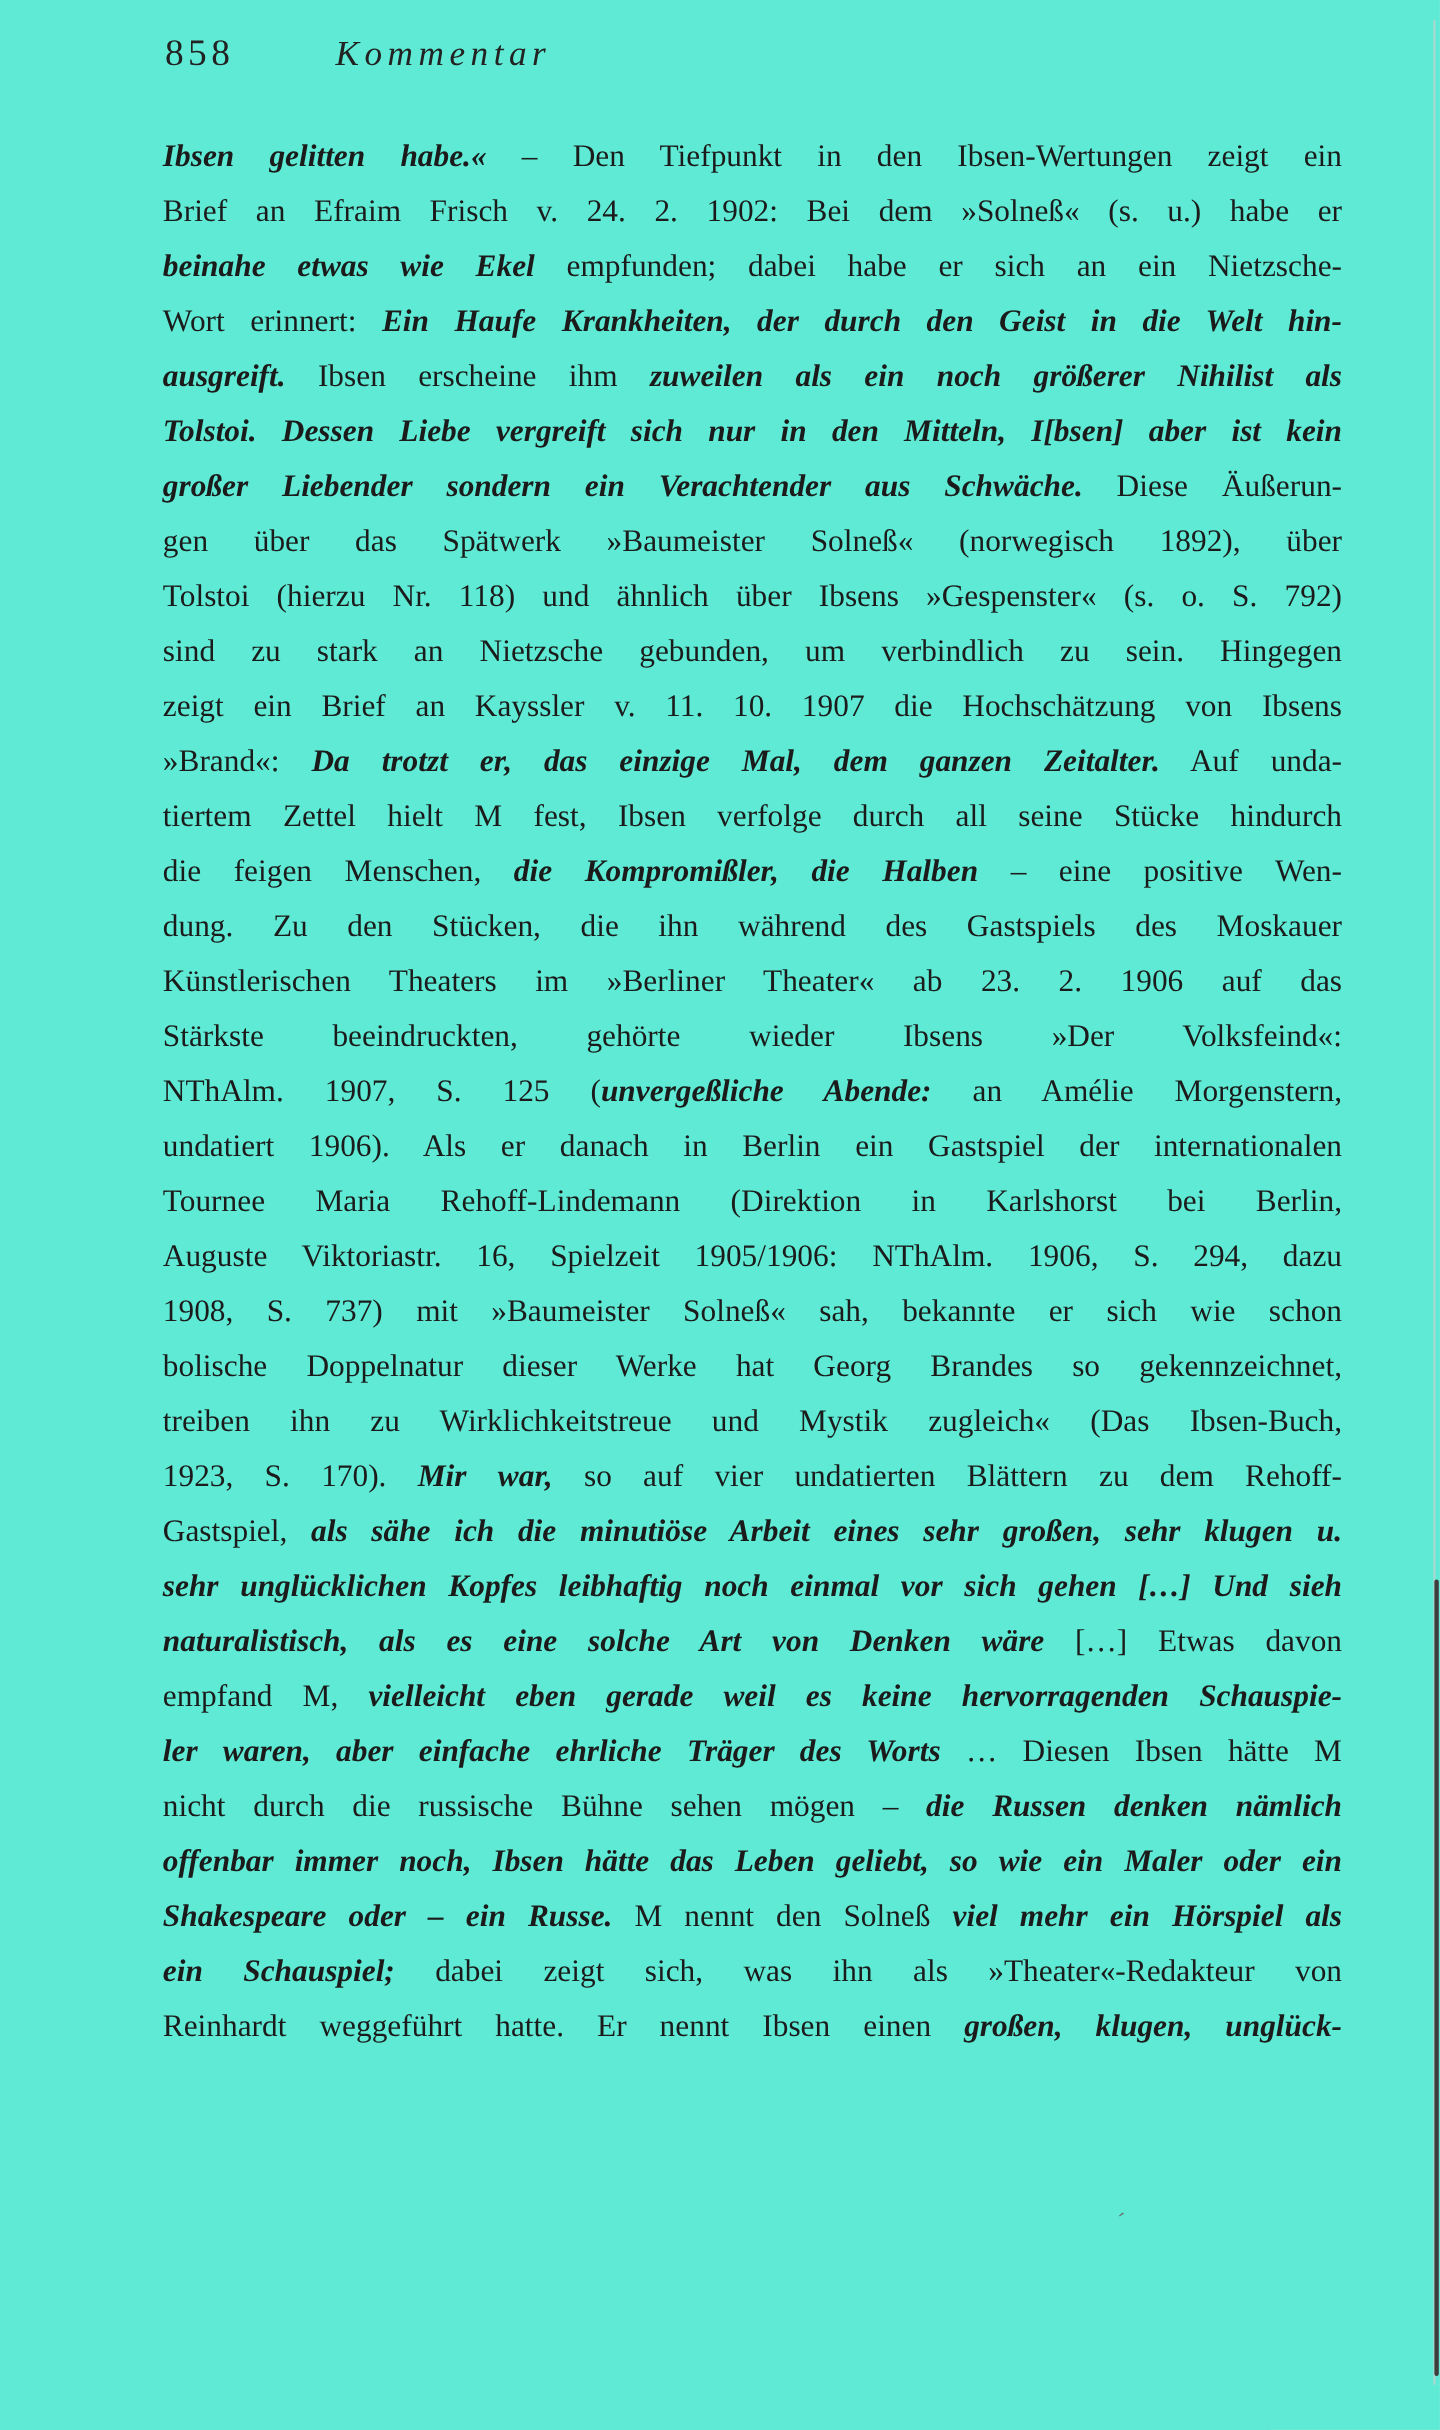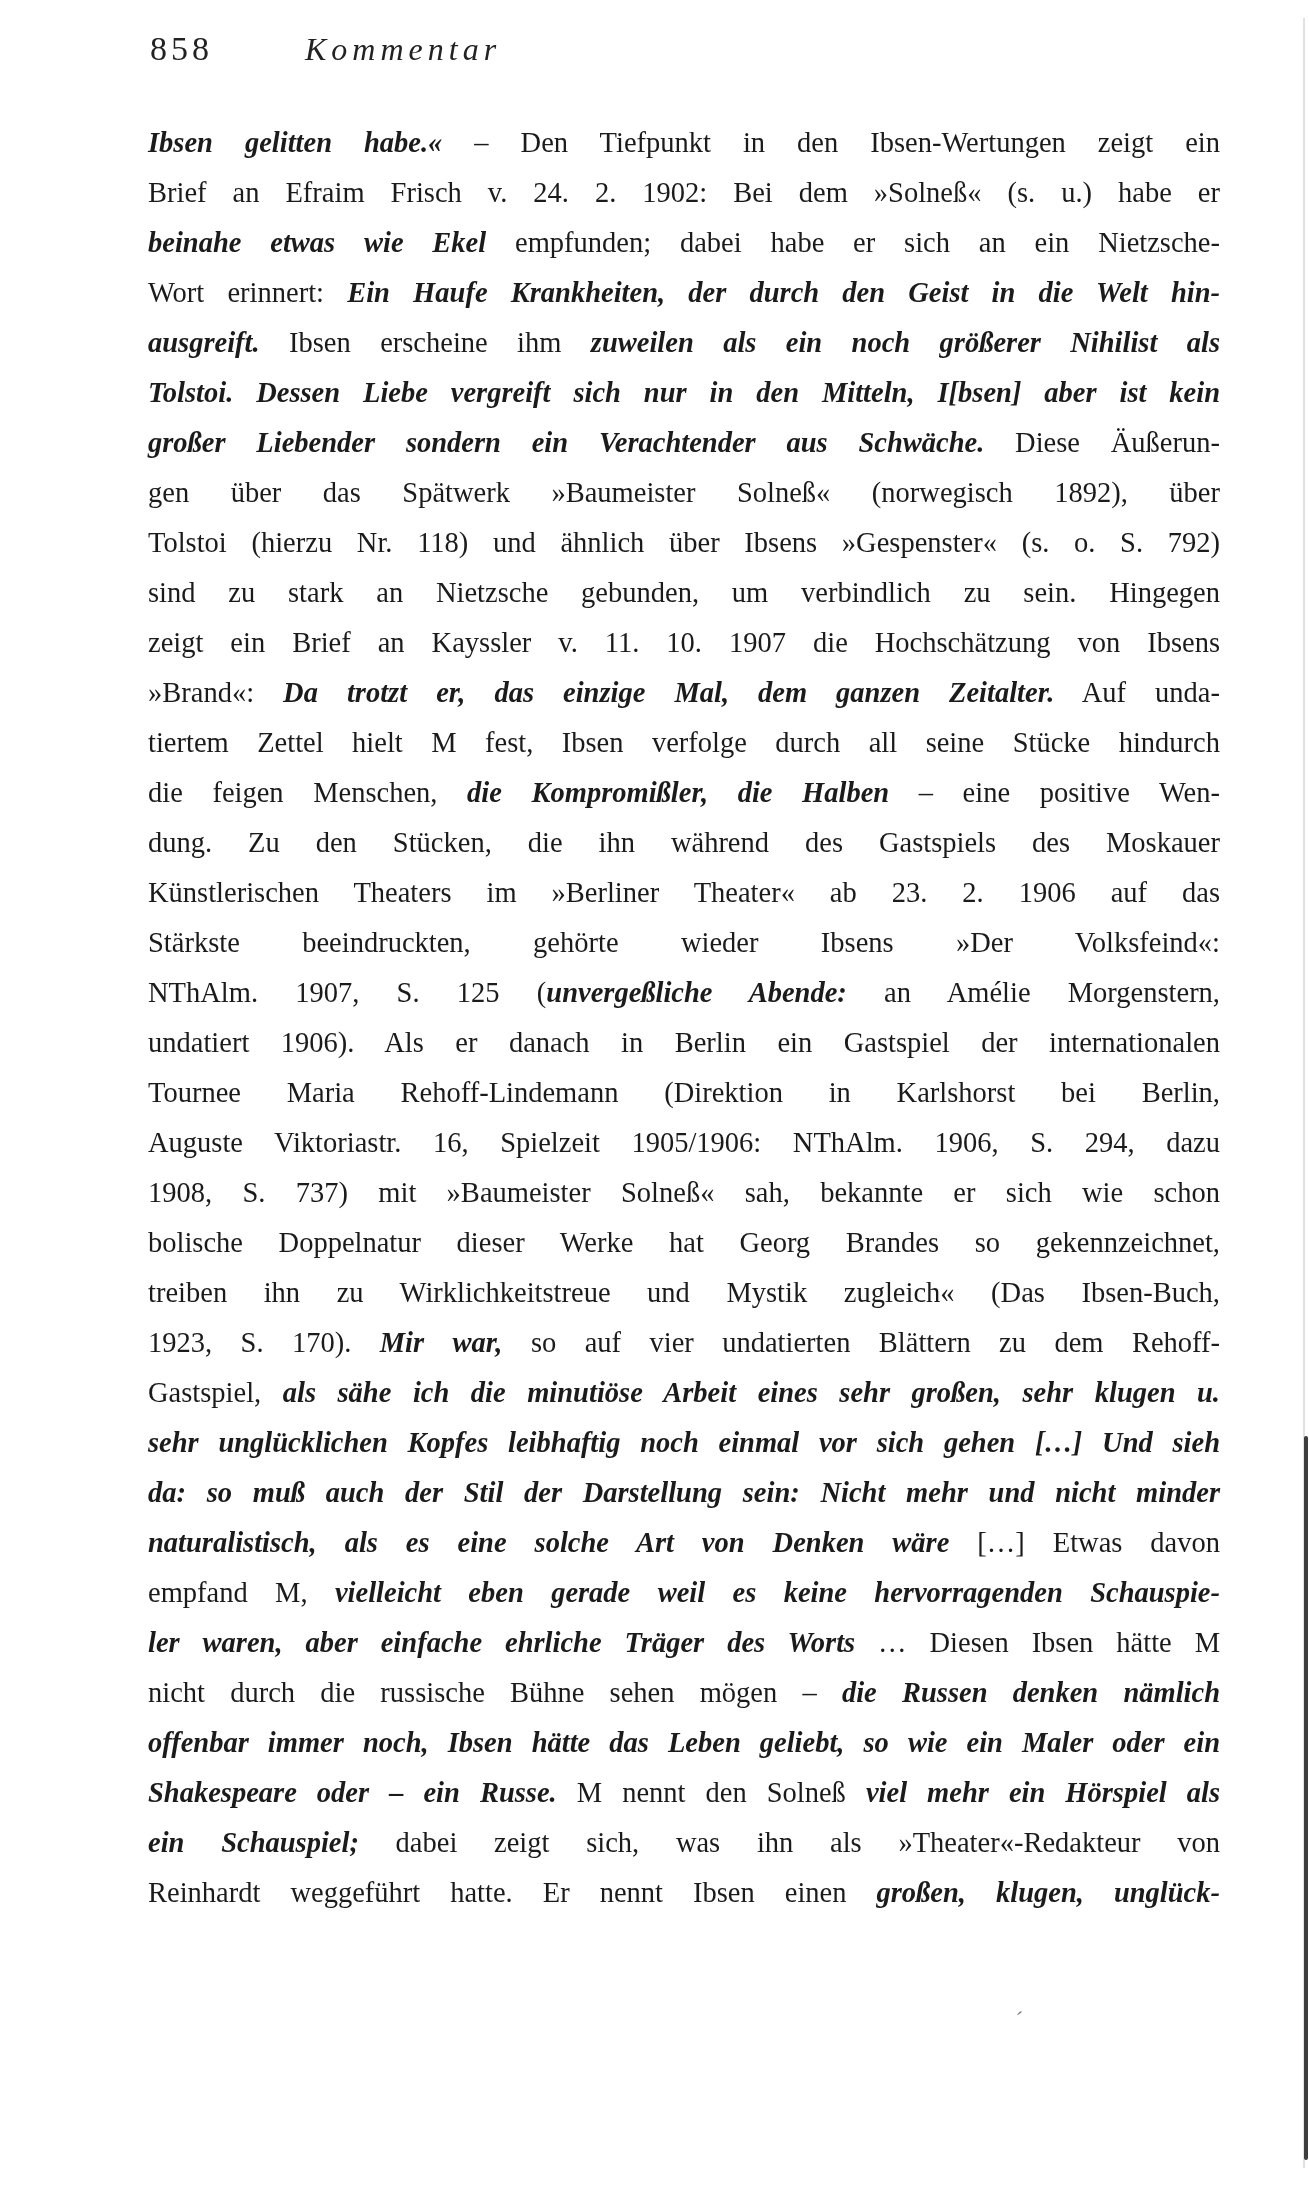--- a/index.html
+++ b/index.html
@@ -4,21 +4,21 @@
 <style>
   html, body {
     margin: 0;
     padding: 0;
     background: #e8e8e8;
   }
   .page {
     position: relative;
     width: 1309px;
     height: 2209px;
-    background: #ffffff;
+    background: #5eead4;
     overflow: hidden;
     font-family: "Liberation Serif", serif;
     color: #1b1b1b;
   }
   .page-header {
     position: absolute;
     top: 30px;
     left: 150px;
     width: 900px;
     height: 46px;
@@ -114,21 +114,20 @@
       <div class="text-line"><span>NThAlm. 1907, S. 125 (</span><span class="it">unvergeßliche Abende:</span><span> an Amélie Morgenstern,</span></div>
       <div class="text-line"><span>undatiert 1906). Als er danach in Berlin ein Gastspiel der internationalen</span></div>
       <div class="text-line"><span>Tournee Maria Rehoff-Lindemann (Direktion in Karlshorst bei Berlin,</span></div>
       <div class="text-line"><span>Auguste Viktoriastr. 16, Spielzeit 1905/1906: NThAlm. 1906, S. 294, dazu</span></div>
       <div class="text-line"><span>1908, S. 737) mit »Baumeister Solneß« sah, bekannte er sich wie schon</span></div>
       <div class="text-line"><span>bolische Doppelnatur dieser Werke hat Georg Brandes so gekennzeichnet,</span></div>
       <div class="text-line"><span>treiben ihn zu Wirklichkeitstreue und Mystik zugleich« (Das Ibsen-Buch,</span></div>
       <div class="text-line"><span>1923, S. 170). </span><span class="it">Mir war,</span><span> so auf vier undatierten Blättern zu dem Rehoff-</span></div>
       <div class="text-line"><span>Gastspiel, </span><span class="it">als sähe ich die minutiöse Arbeit eines sehr großen, sehr klugen u.</span></div>
       <div class="text-line"><span class="it">sehr unglücklichen Kopfes leibhaftig noch einmal vor sich gehen […] Und sieh</span></div>
-      <div class="text-line"><span class="it">da: so muß auch der Stil der Darstellung sein: Nicht mehr und nicht minder</span></div>
       <div class="text-line"><span class="it">naturalistisch, als es eine solche Art von Denken wäre</span><span> […] Etwas davon</span></div>
       <div class="text-line"><span>empfand M, </span><span class="it">vielleicht eben gerade weil es keine hervorragenden Schauspie-</span></div>
       <div class="text-line"><span class="it">ler waren, aber einfache ehrliche Träger des Worts</span><span> … Diesen Ibsen hätte M</span></div>
       <div class="text-line"><span>nicht durch die russische Bühne sehen mögen – </span><span class="it">die Russen denken nämlich</span></div>
       <div class="text-line"><span class="it">offenbar immer noch, Ibsen hätte das Leben geliebt, so wie ein Maler oder ein</span></div>
       <div class="text-line"><span class="it">Shakespeare oder – ein Russe.</span><span> M nennt den Solneß </span><span class="it">viel mehr ein Hörspiel als</span></div>
       <div class="text-line"><span class="it">ein Schauspiel;</span><span> dabei zeigt sich, was ihn als »Theater«-Redakteur von</span></div>
       <div class="text-line"><span>Reinhardt weggeführt hatte. Er nennt Ibsen einen </span><span class="it">großen, klugen, unglück-</span></div>
     </div>
 

